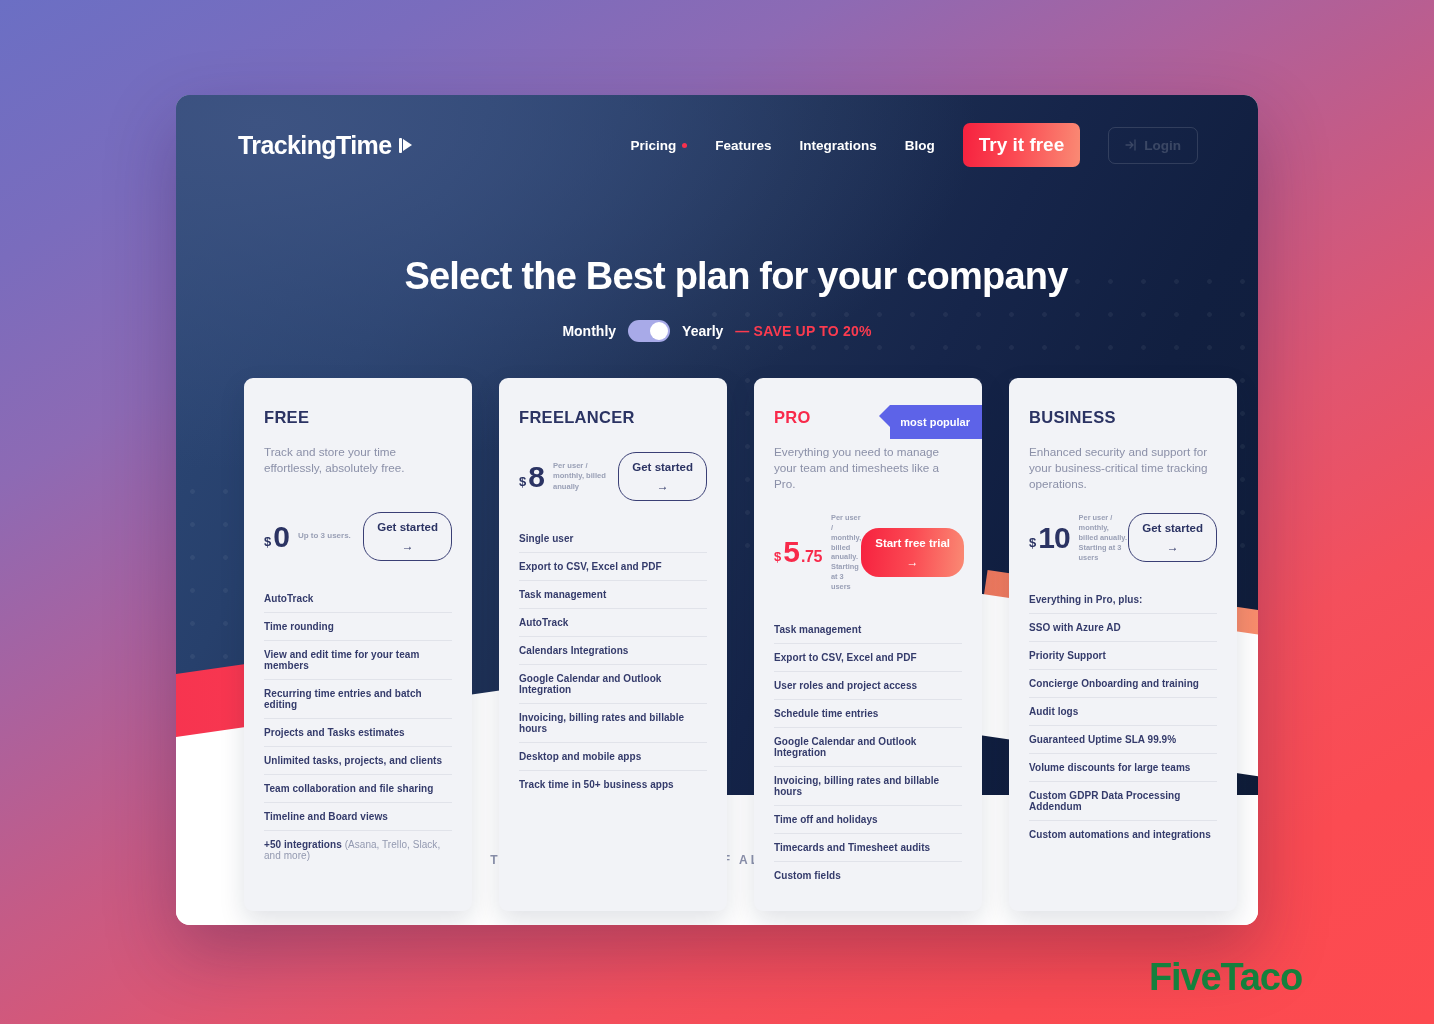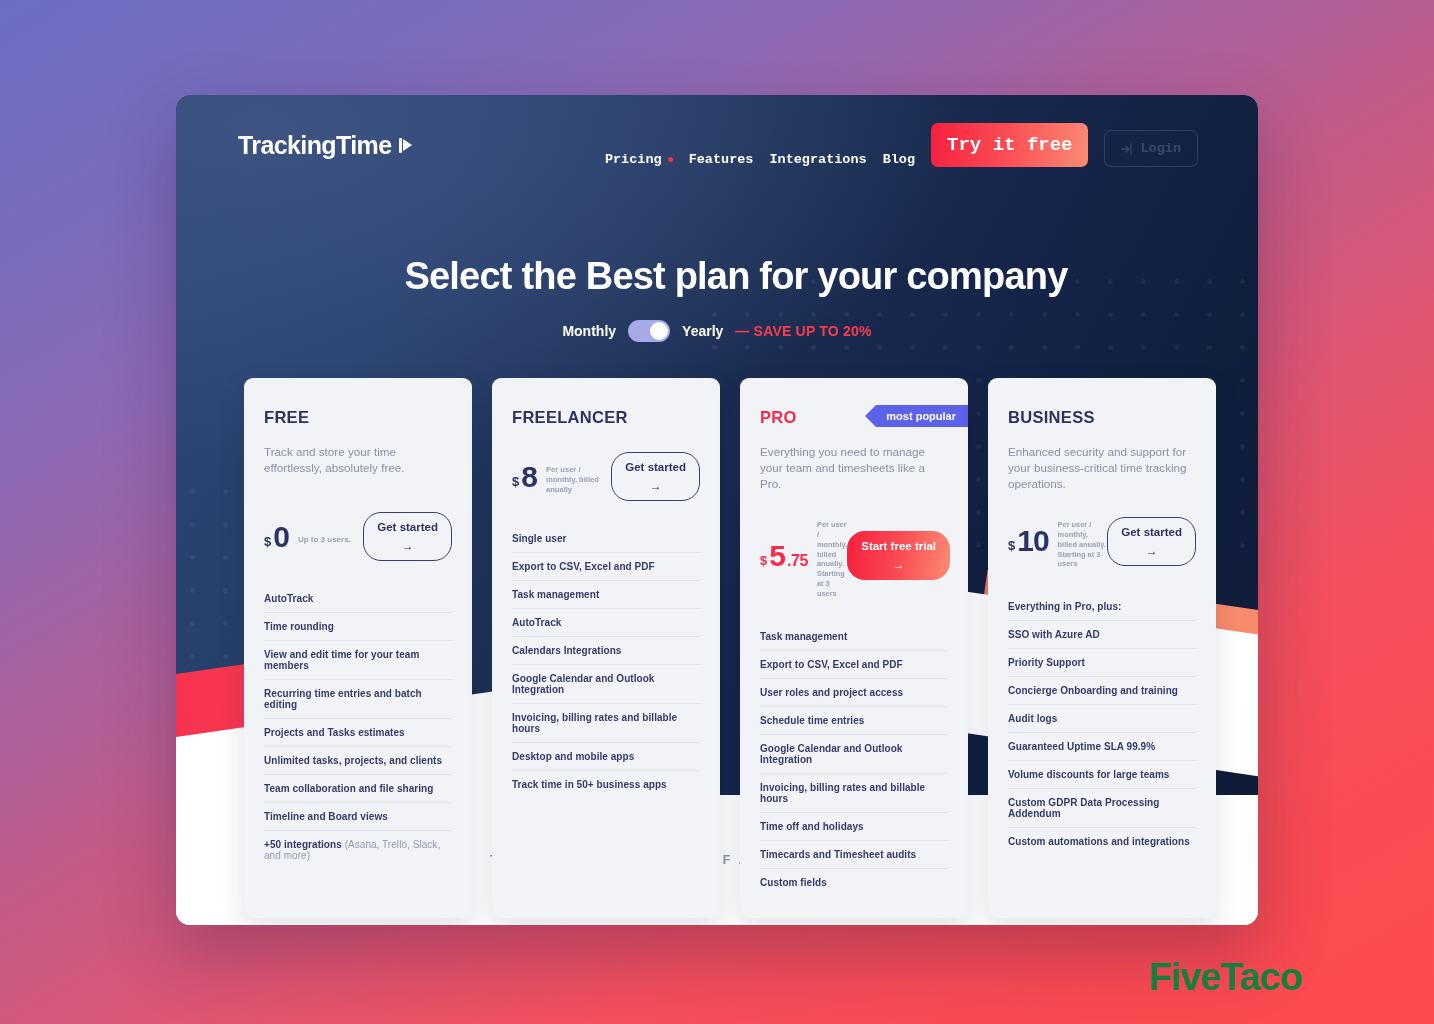--- a/index.html
+++ b/index.html
@@ -158,23 +158,22 @@
   }
   .logo-tri {
     width: 0; height: 0;
     border-left: 9px solid #ffffff;
     border-top: 6px solid transparent;
     border-bottom: 6px solid transparent;
   }
   .nav-right {
     margin-left: auto;
     display: flex;
-    align-items: flex-end;
-    gap: 16px;
-    font-family: Liberation Mono, monospace;
+    align-items: center;
+    gap: 28px;
   }
   .nav-link {
     color: #ffffff;
     font-size: 13.5px;
     font-weight: 700;
     white-space: nowrap;
     display: flex;
     align-items: center;
     gap: 6px;
     cursor: pointer;
@@ -259,21 +258,21 @@
     font-weight: 700;
     letter-spacing: 0.2px;
   }
 
   
   .cards {
     position: absolute;
     left: 68px;
     top: 283px;
     display: flex;
-    gap: 20px;
+    gap: 27px;
     z-index: 6;
   }
   .card {
     width: 228px;
     background: #f2f3f7;
     border-radius: 9px;
     padding: 30px 20px 22px 20px;
     display: flex;
     flex-direction: column;
     box-shadow: 0 10px 26px rgba(16, 28, 60, 0.13);
@@ -290,21 +289,21 @@
     font-weight: 700;
     letter-spacing: 0.3px;
     color: #2b3363;
   }
   .card-title.accent { color: #f8294a; }
 
   .badge {
     position: absolute;
     right: -20px;
     top: -3px;
-    height: 22px;
+    height: 34px;
     background: #5d63e8;
     color: #ffffff;
     font-size: 11px;
     font-weight: 700;
     display: flex;
     align-items: center;
     padding: 0 12px 0 10px;
     border-radius: 0 0 0 0;
   }
   .badge::before {
@@ -361,21 +360,20 @@
   .price-block.accent .amount,
   .price-block.accent .cents { color: #f8294a; }
 
   .price-note {
     margin-left: 9px;
     font-size: 7.6px;
     line-height: 1.32;
     font-weight: 700;
     color: #9aa0b6;
     max-width: 62px;
-    margin-top: 7px;
   }
   .price-note.wide { max-width: 78px; font-size: 7.4px; }
   .price-note.plain { font-weight: 700; max-width: 80px; font-size: 8px; }
 
   .cta {
     margin-left: auto;
     border: 1.3px solid #3a3f75;
     border-radius: 18px;
     background: transparent;
     color: #2b3363;

